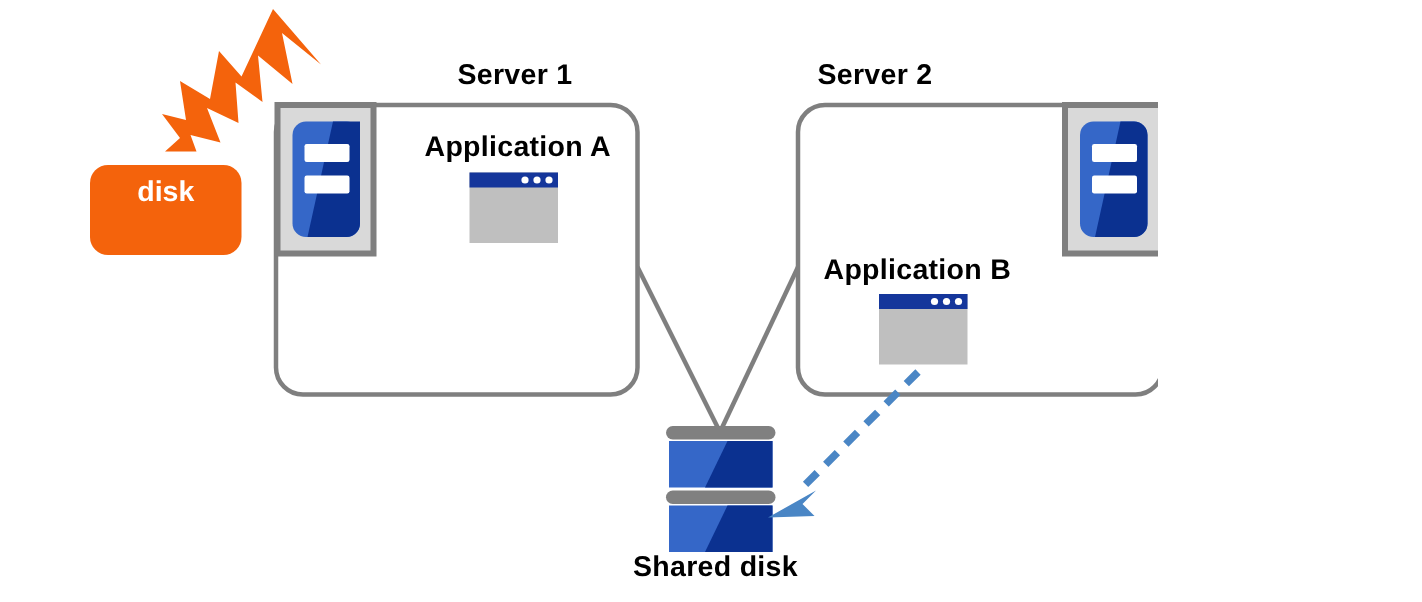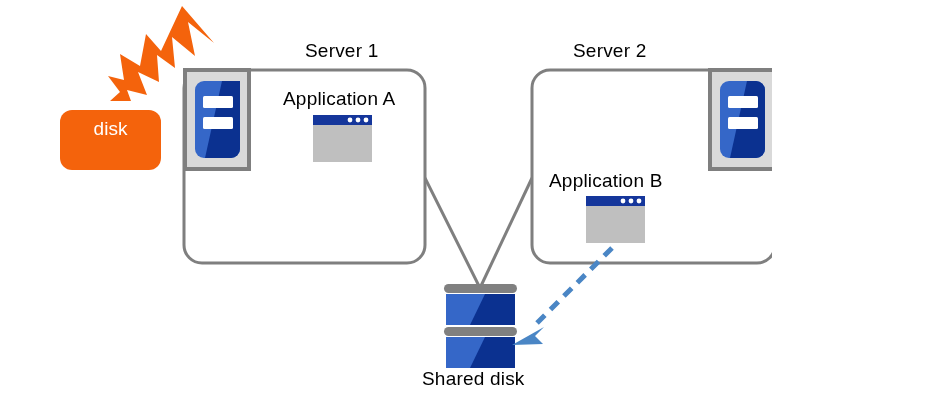--- a/index.html
+++ b/index.html
@@ -10,37 +10,38 @@
   }
   body {
     font-family: "Liberation Sans", sans-serif;
   }
   #canvas {
     position: relative;
     width: 772px;
     height: 401px;
     background: #ffffff;
     overflow: hidden;
+    font-weight: bold;
   }
   #vector-layer {
     position: absolute;
     left: 0;
     top: 0;
     width: 948px;
     height: 401px;
   }
   .node-label {
     position: absolute;
     font-size: 19px;
     color: #000000;
     white-space: nowrap;
     letter-spacing: 0.2px;
   }
   #server1-title { left: 305px; top: 40px; }
-  #server2-title { left: 573px; top: 40px; text-align: right; }
+  #server2-title { left: 545px; top: 40px; text-align: right; }
   #appA-label   { left: 283px; top: 88px; }
   #appB-label   { left: 549px; top: 170px; }
   #disk-label   { left: 422px; top: 368px; }
 
   .callout-text {
     position: absolute;
     left: 61px;
     top: 117px;
     width: 99px;
     text-align: center;

